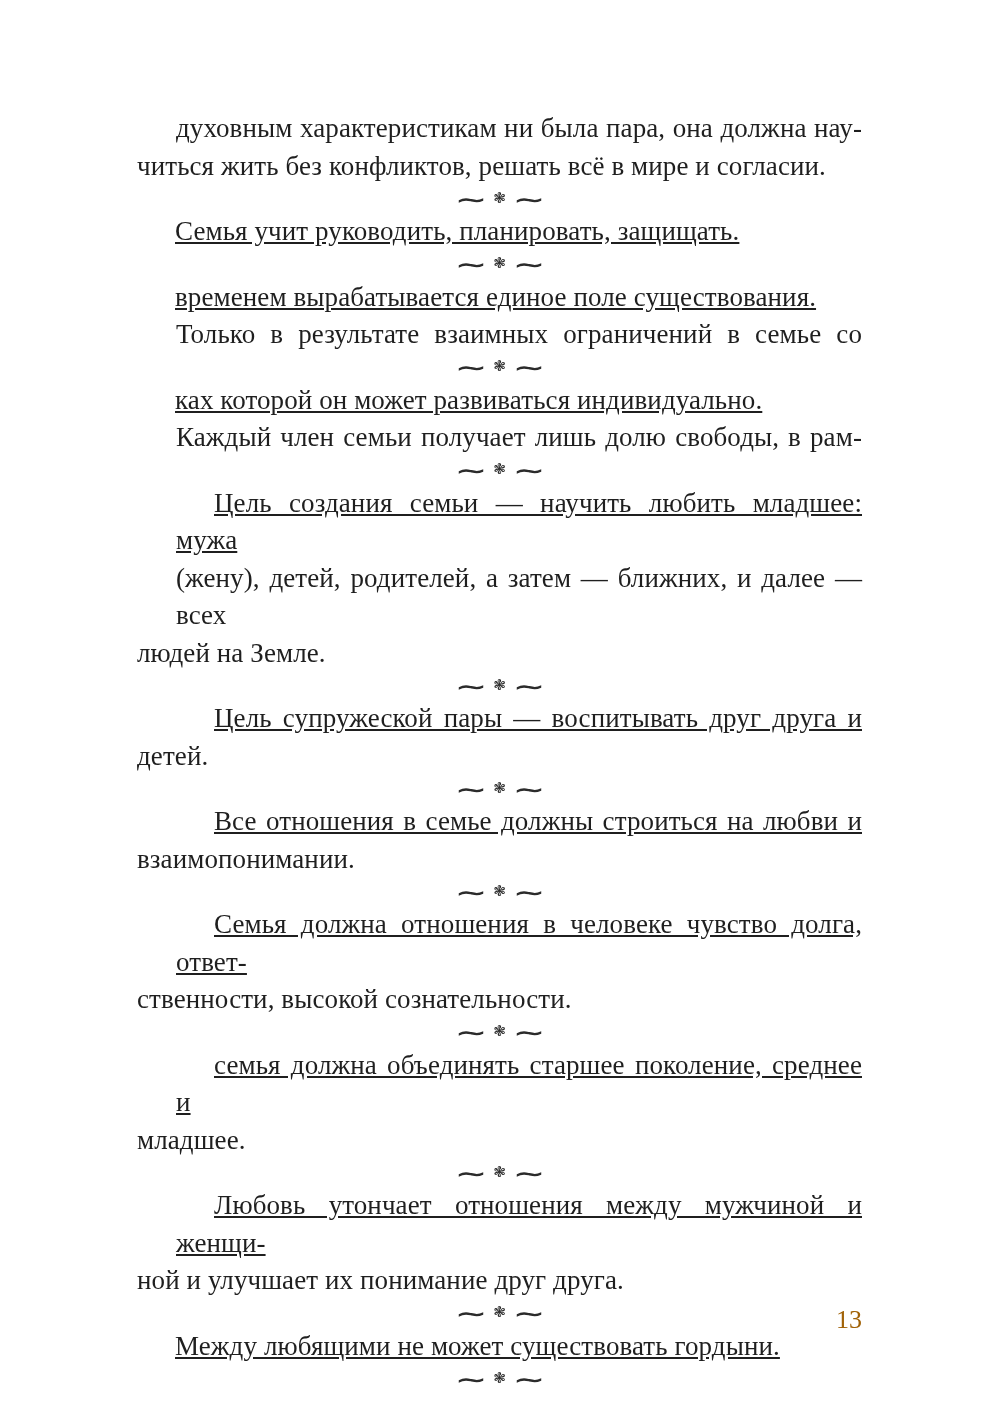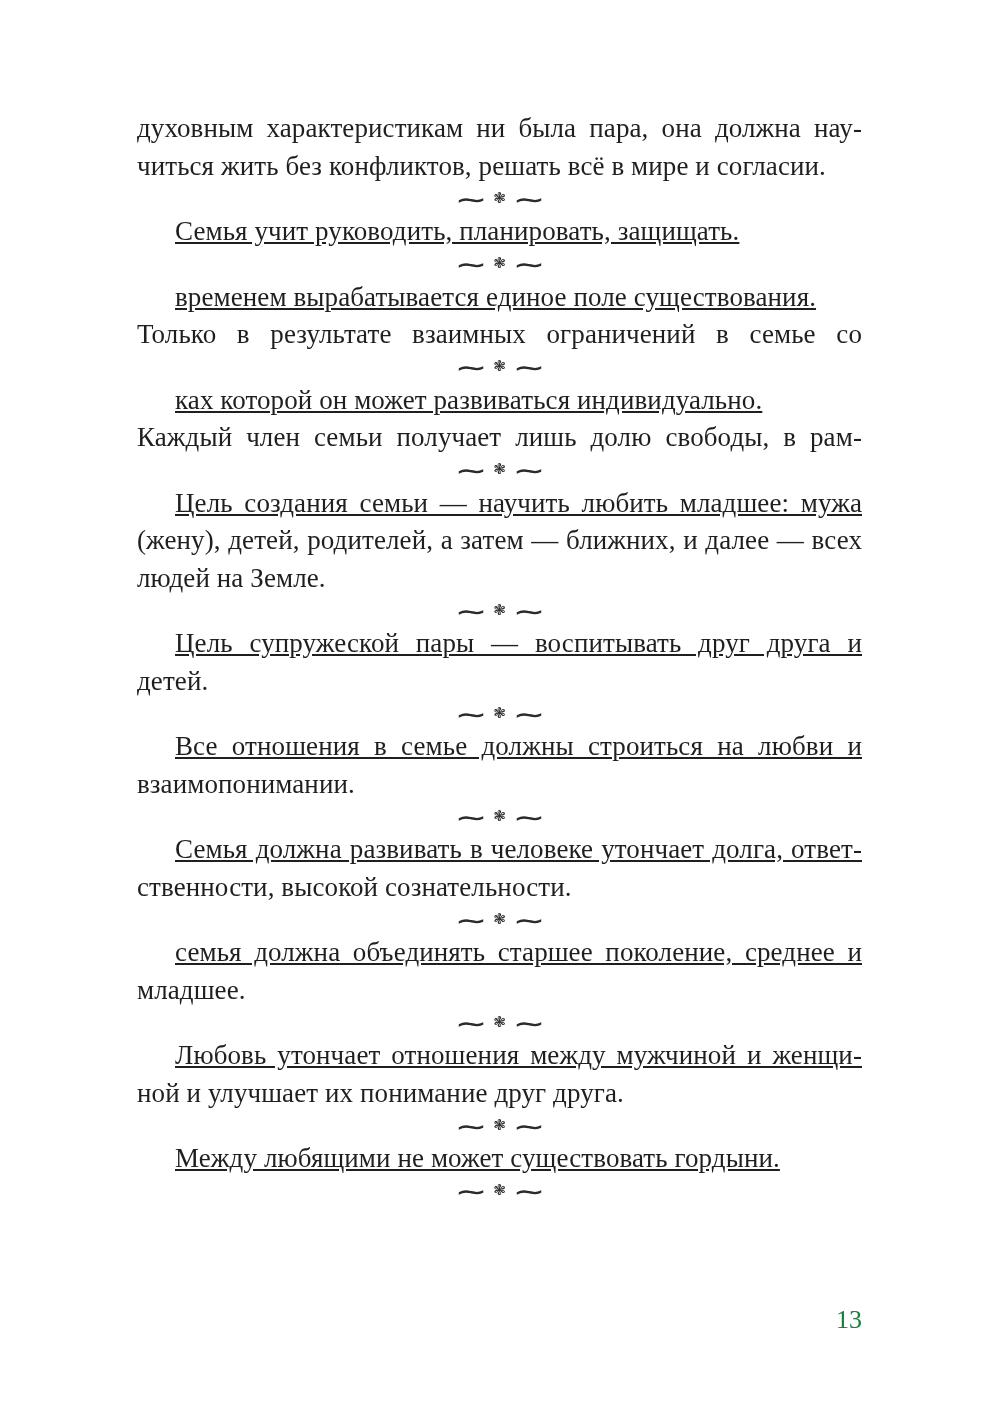--- a/index.html
+++ b/index.html
@@ -29,20 +29,21 @@
   .line {
     font-size: 27px;
     line-height: 37.5px;
     white-space: normal;
     letter-spacing: 0.1px;
   }
   
   .line.just {
     text-align: justify;
     text-align-last: justify;
+    margin-left: 39px;
   }
   .para.indent .line:first-child {
     text-indent: 38px;
     text-decoration: underline;
   }
   .divider {
     height: 28px;
     display: flex;
     align-items: center;
     justify-content: center;
@@ -65,21 +66,21 @@
     line-height: 1;
     position: relative;
     top: -1px;
   }
   .page-number {
     position: absolute;
     right: 138px;
     top: 1302px;
     font-size: 26px;
     line-height: 36px;
-    color: #15803d;
+    color: #a16207;
   }
 </style>
 </head>
 <body>
 
 <div class="page">
   <div class="text-block">
       <div class="para">
         <div class="line just">духовным характеристикам ни была пара, она должна нау-</div>
         <div class="line">читься жить без конфликтов, решать всё в мире и согласии.</div>
@@ -137,21 +138,21 @@
       <div class="para indent">
         <div class="line just">Все отношения в семье должны строиться на любви и</div>
         <div class="line">взаимопонимании.</div>
       </div>
       <div class="divider">
         <span class="swash">∼</span>
         <span class="flower">❃</span>
         <span class="swash">∼</span>
       </div>
       <div class="para indent">
-        <div class="line just">Семья должна развивать в человеке утончает долга, ответ-</div>
+        <div class="line just">Семья должна отношения в человеке чувство долга, ответ-</div>
         <div class="line">ственности, высокой сознательности.</div>
       </div>
       <div class="divider">
         <span class="swash">∼</span>
         <span class="flower">❃</span>
         <span class="swash">∼</span>
       </div>
       <div class="para indent">
         <div class="line just">семья должна объединять старшее поколение, среднее и</div>
         <div class="line">младшее.</div>

